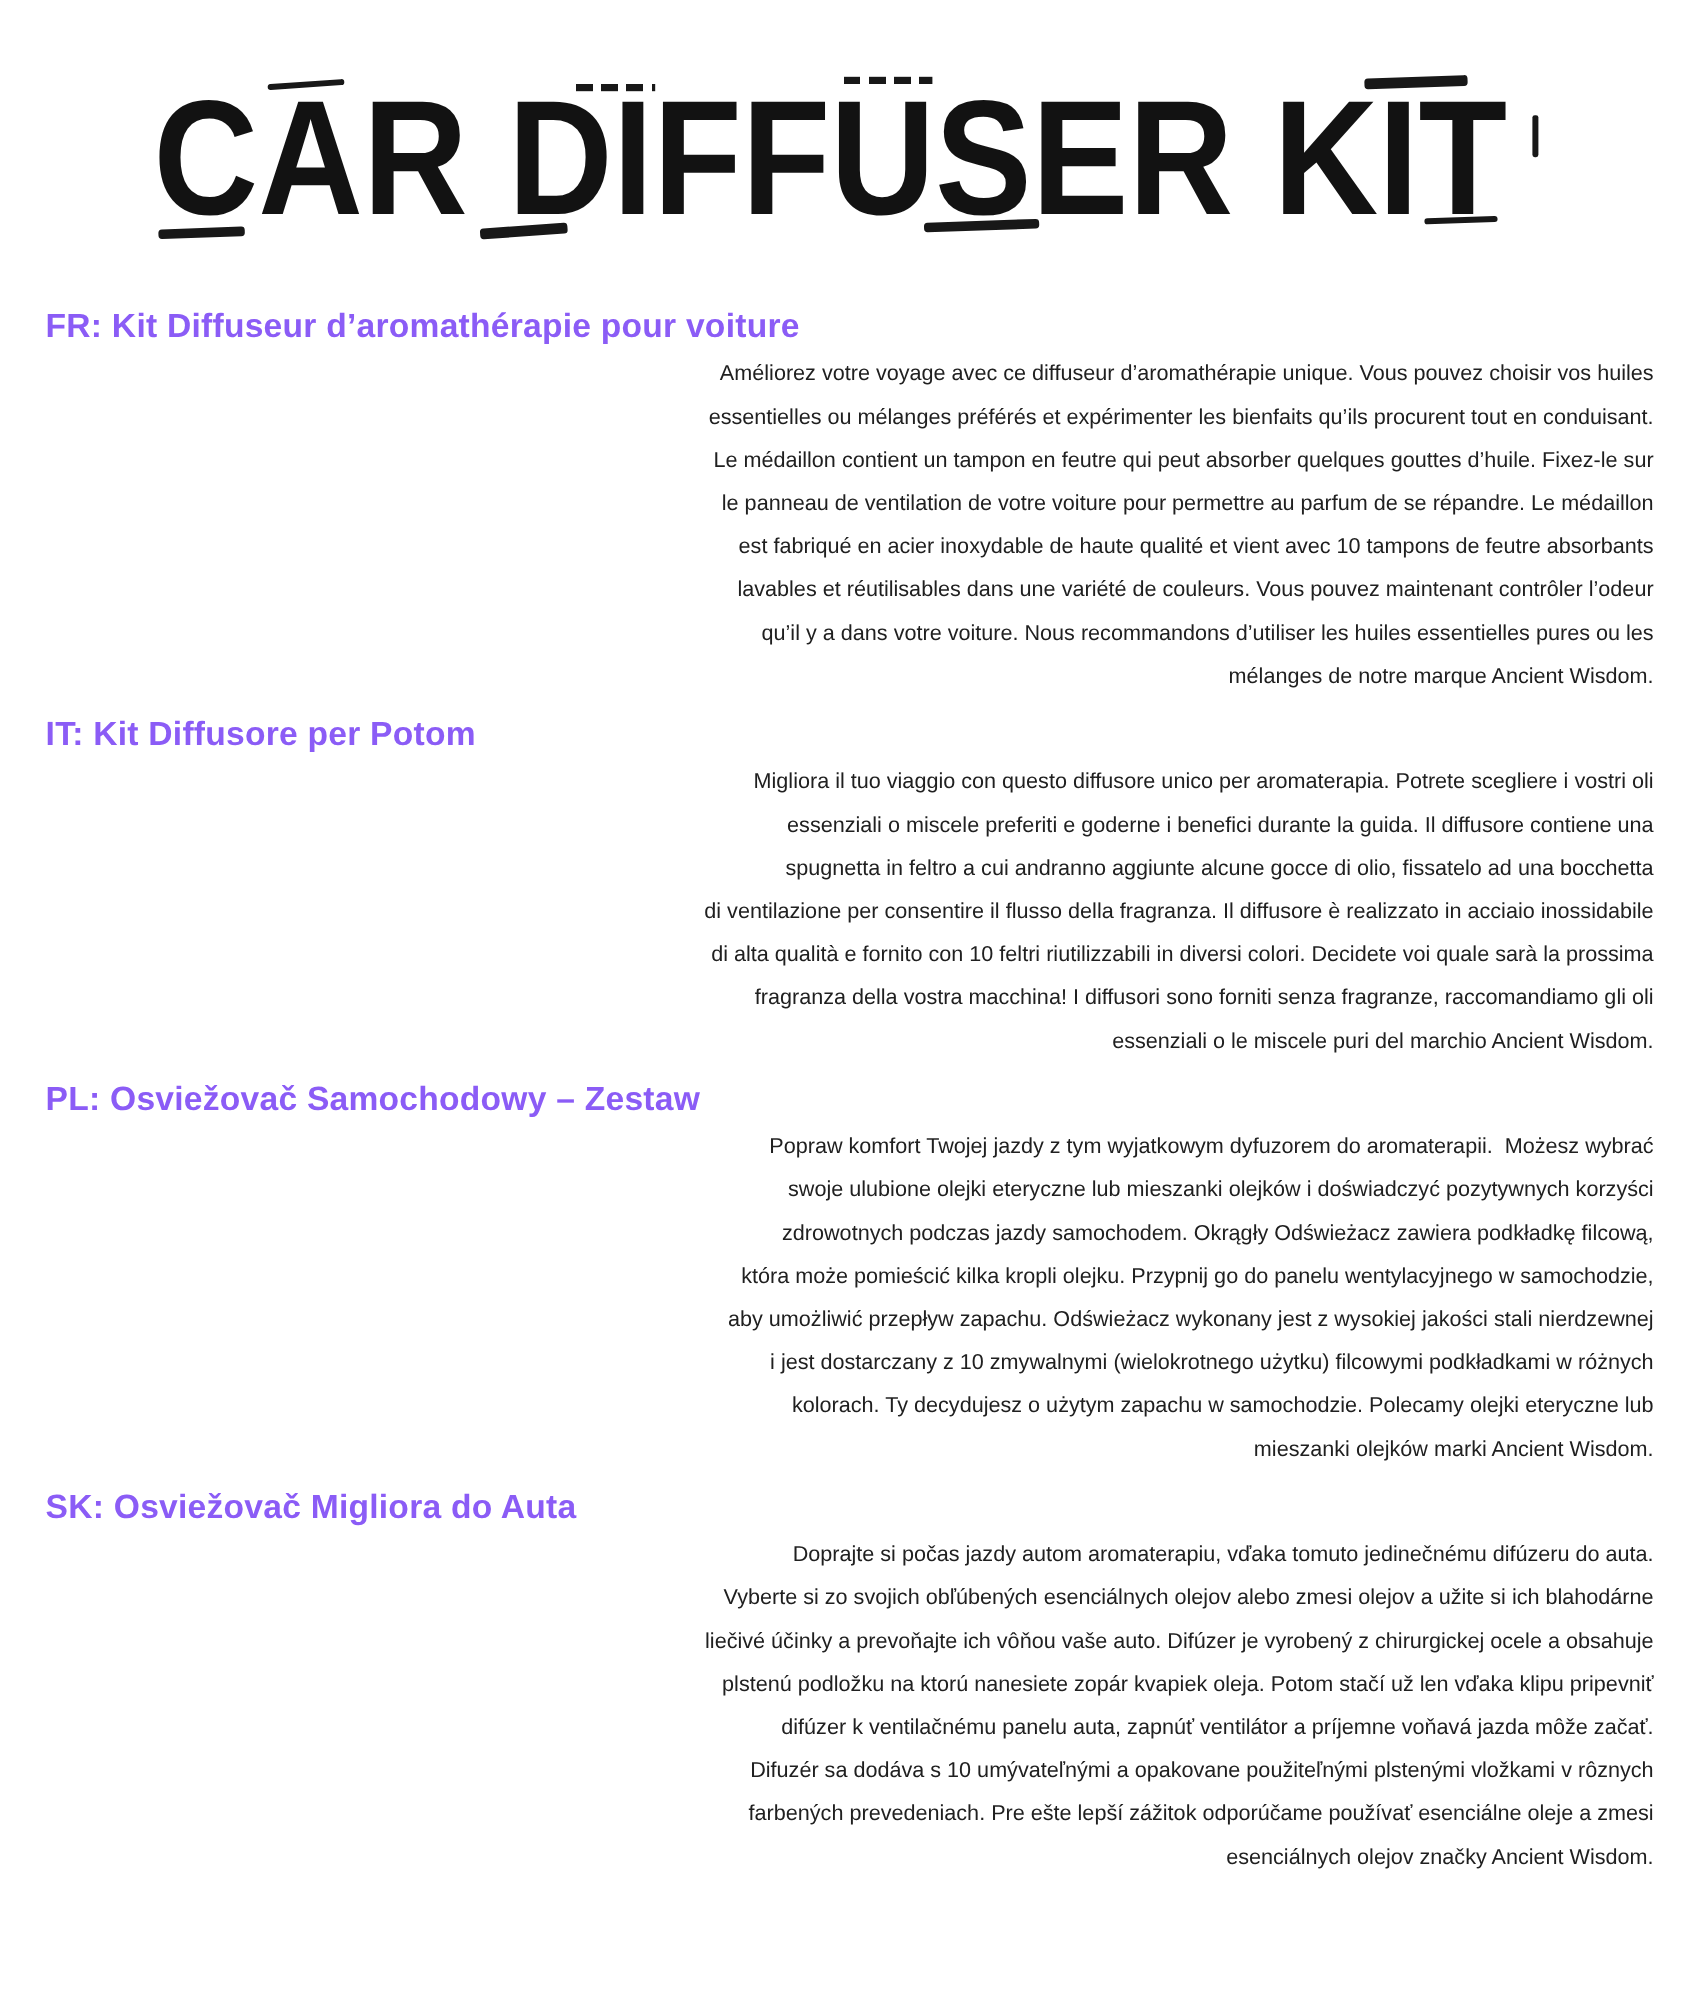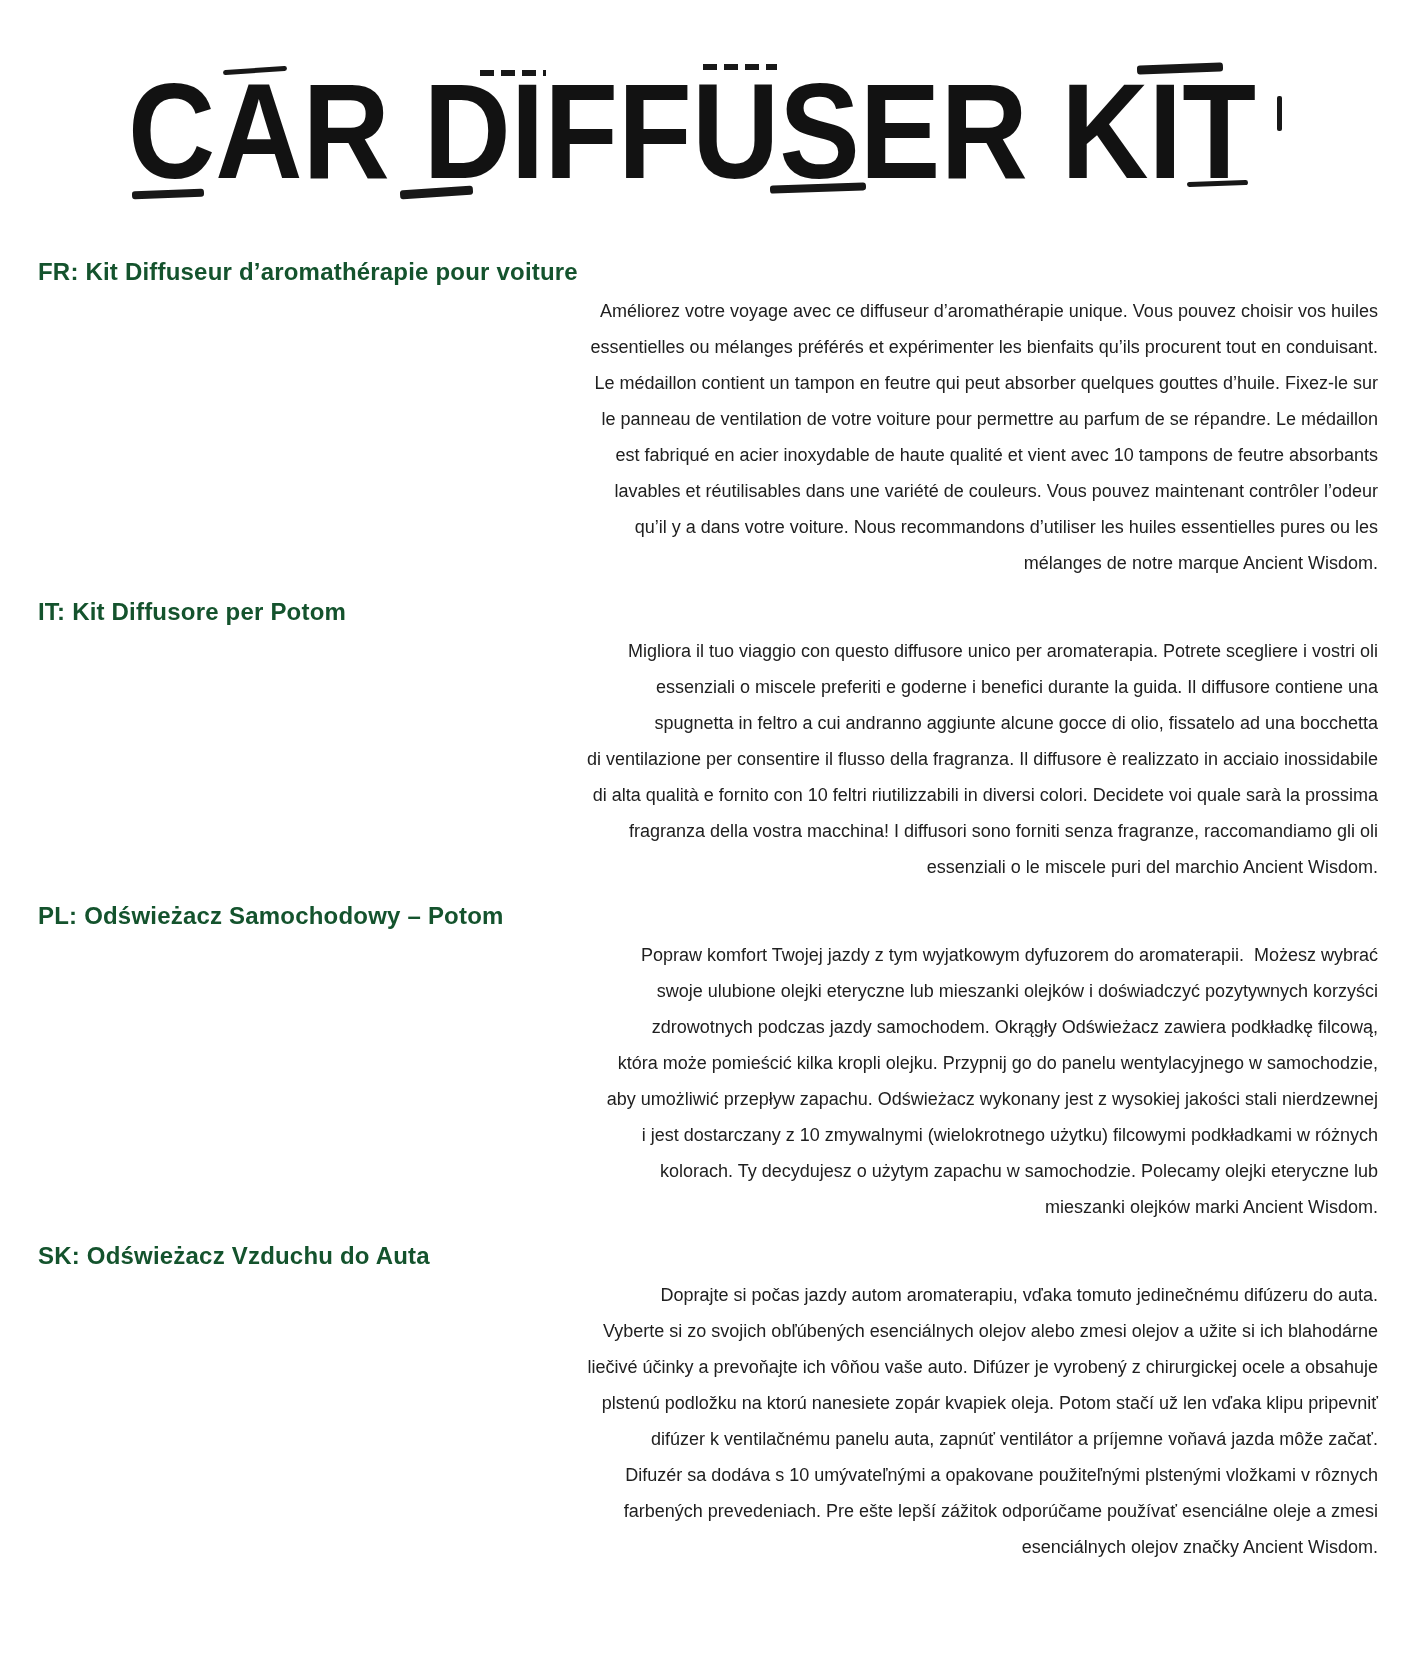--- a/index.html
+++ b/index.html
@@ -52,24 +52,24 @@
   
   main {
     position: absolute;
     left: 38px;
     top: 254px;
     width: 1340px;
   }
   .lang-section { margin: 0 0 13px 0; }
   .section-heading {
     margin: 0 0 3px 0;
-    font-size: 24px;
+    font-size: 28px;
     line-height: 36px;
     font-weight: bold;
-    color: #14532d;
+    color: #8b5cf6;
     letter-spacing: 0.2px;
   }
   .para {
     font-size: 18px;
     line-height: 36px;
     color: #202020;
     white-space: pre-wrap;
     letter-spacing: 0px;
     text-align: right;
   }
@@ -114,33 +114,33 @@
     <div class="para">Migliora il tuo viaggio con questo diffusore unico per aromaterapia. Potrete scegliere i vostri oli
 essenziali o miscele preferiti e goderne i benefici durante la guida. Il diffusore contiene una
 spugnetta in feltro a cui andranno aggiunte alcune gocce di olio, fissatelo ad una bocchetta
 di ventilazione per consentire il flusso della fragranza. Il diffusore è realizzato in acciaio inossidabile
 di alta qualità e fornito con 10 feltri riutilizzabili in diversi colori. Decidete voi quale sarà la prossima
 fragranza della vostra macchina! I diffusori sono forniti senza fragranze, raccomandiamo gli oli
 essenziali o le miscele puri del marchio Ancient Wisdom.</div>
   </section>
 
   <section class="lang-section">
-    <h2 class="section-heading">PL: Odświeżacz Samochodowy – Potom</h2>
+    <h2 class="section-heading">PL: Osviežovač Samochodowy – Zestaw</h2>
     <div class="para">Popraw komfort Twojej jazdy z tym wyjatkowym dyfuzorem do aromaterapii.  Możesz wybrać
 swoje ulubione olejki eteryczne lub mieszanki olejków i doświadczyć pozytywnych korzyści
 zdrowotnych podczas jazdy samochodem. Okrągły Odświeżacz zawiera podkładkę filcową,
 która może pomieścić kilka kropli olejku. Przypnij go do panelu wentylacyjnego w samochodzie,
 aby umożliwić przepływ zapachu. Odświeżacz wykonany jest z wysokiej jakości stali nierdzewnej
 i jest dostarczany z 10 zmywalnymi (wielokrotnego użytku) filcowymi podkładkami w różnych
 kolorach. Ty decydujesz o użytym zapachu w samochodzie. Polecamy olejki eteryczne lub
 mieszanki olejków marki Ancient Wisdom.</div>
   </section>
 
   <section class="lang-section">
-    <h2 class="section-heading">SK: Odświeżacz Vzduchu do Auta</h2>
+    <h2 class="section-heading">SK: Osviežovač Migliora do Auta</h2>
     <div class="para">Doprajte si počas jazdy autom aromaterapiu, vďaka tomuto jedinečnému difúzeru do auta.
 Vyberte si zo svojich obľúbených esenciálnych olejov alebo zmesi olejov a užite si ich blahodárne
 liečivé účinky a prevoňajte ich vôňou vaše auto. Difúzer je vyrobený z chirurgickej ocele a obsahuje
 plstenú podložku na ktorú nanesiete zopár kvapiek oleja. Potom stačí už len vďaka klipu pripevniť
 difúzer k ventilačnému panelu auta, zapnúť ventilátor a príjemne voňavá jazda môže začať.
 Difuzér sa dodáva s 10 umývateľnými a opakovane použiteľnými plstenými vložkami v rôznych
 farbených prevedeniach. Pre ešte lepší zážitok odporúčame používať esenciálne oleje a zmesi
 esenciálnych olejov značky Ancient Wisdom.</div>
   </section>
 

